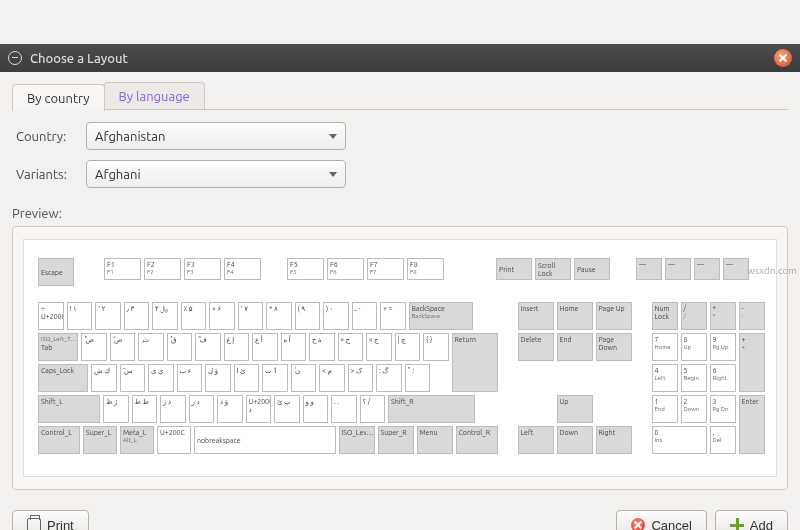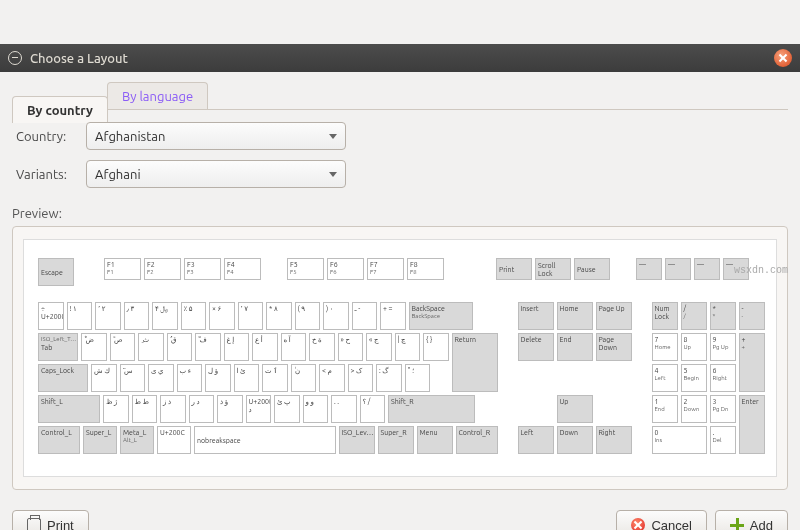--- a/index.html
+++ b/index.html
@@ -6,21 +6,21 @@
 body { font-family: "Ubuntu", "Segoe UI", sans-serif; font-size: 13px; background: #f2f1f0; color: #3c3c3c; }
 .titlebar { background: linear-gradient(#4c4c4c,#3c3c3c); color: #dfdbd2; height: 28px; display: flex; align-items: center; padding: 0 8px; font-weight: 500; margin-top: 44px; }
 .titlebar .tb-icon { width: 14px; height: 14px; border: 1px solid #dfdbd2; border-radius: 50%; margin-right: 8px; position: relative; }
 .titlebar .tb-icon::after { content:""; position:absolute; top:5px; left:3px; width:6px; height:1px; background:#dfdbd2; }
 .titlebar .close { margin-left: auto; width: 18px; height: 18px; border-radius: 50%; background: radial-gradient(circle at 40% 35%, #f6a07a, #d9471b); position: relative; }
 .titlebar .close::before,.titlebar .close::after { content:""; position:absolute; top:8px; left:4px; width:10px; height:2px; background:#fff; }
 .titlebar .close::before { transform: rotate(45deg);} .titlebar .close::after { transform: rotate(-45deg);}
 .content { padding: 10px 12px; }
 .tabs { display: flex; border-bottom: 1px solid #cfc8c0; }
 .tab { padding: 6px 14px; border: 1px solid #cfc8c0; border-bottom: none; background: #ece9e6; color:#8b5cf6; margin-right:-1px; border-radius: 4px 4px 0 0; }
-.tab.active { background: #f8f6f4; color:#333; position: relative; top: 14px; font-weight: bold; }
+.tab.active { background: #f8f6f4; color:#333; position: relative; top: 2px; }
 .form { padding: 12px 4px 8px; }
 .row { display: flex; align-items: center; margin-bottom: 10px; }
 .row label { width: 70px; color: #4a4a4a; }
 .select { width: 260px; height: 28px; background: linear-gradient(#fcfcfc,#eee); border:1px solid #b7b0a8; border-radius:4px; display:flex; align-items:center; padding:8px 8px; position:relative; color:#333; }
 .select .chev { margin-left:auto; width:0;height:0;border-left:4px solid transparent;border-right:4px solid transparent;border-top:5px solid #666; }
 .preview-area { background:#f8f6f4; border:1px solid #cfc8c0; border-radius:4px; padding:12px 10px; margin-top:4px; }
 .preview-label { color:#555; margin-bottom:6px; }
 .keyboard { background:#fff; border:1px solid #ddd; padding:18px 14px 22px; display:flex; flex-direction:column; gap:10px; }
 .hrow { display:flex; gap:3px; }
 .key { background:#fff; border:1px solid #bcbcbc; font-size:7px; line-height:8px; color:#444; display:flex; flex-direction:column; padding:1px 2px; overflow:hidden; }
@@ -45,21 +45,21 @@
 .ic-add{position:relative;}
 .ic-add::before,.ic-add::after{content:"";position:absolute;background:#6aa517;}
 .ic-add::before{top:6px;left:0;width:14px;height:3px;}
 .ic-add::after{top:0;left:6px;width:3px;height:14px;}
 .spacer{flex:1;}
 .maink { display:flex; gap:20px; align-items:flex-start; margin-top:6px;}
 .mainblock{display:flex;flex-direction:column;gap:3px;}
 .navblock{display:grid;grid-template-columns:repeat(3,36px);grid-auto-rows:28px;gap:3px;}
 .toprow{display:flex;gap:4px;align-items:flex-start;}
 .key .l2{font-size:6px;color:#666;}
-.watermark{position:fixed;right:12px;top:50%;font-size:10px;color:#aaa;writing-mode:horizontal-tb;font-family:Liberation Mono, monospace;}
+.watermark{position:fixed;right:3px;top:50%;font-size:10px;color:#aaa;writing-mode:horizontal-tb;}
 </style>
 </head>
 <body>
 
 <div class="titlebar">
   <span class="tb-icon"></span>
   <span>Choose a Layout</span>
   <span class="close"></span>
 </div>
 

